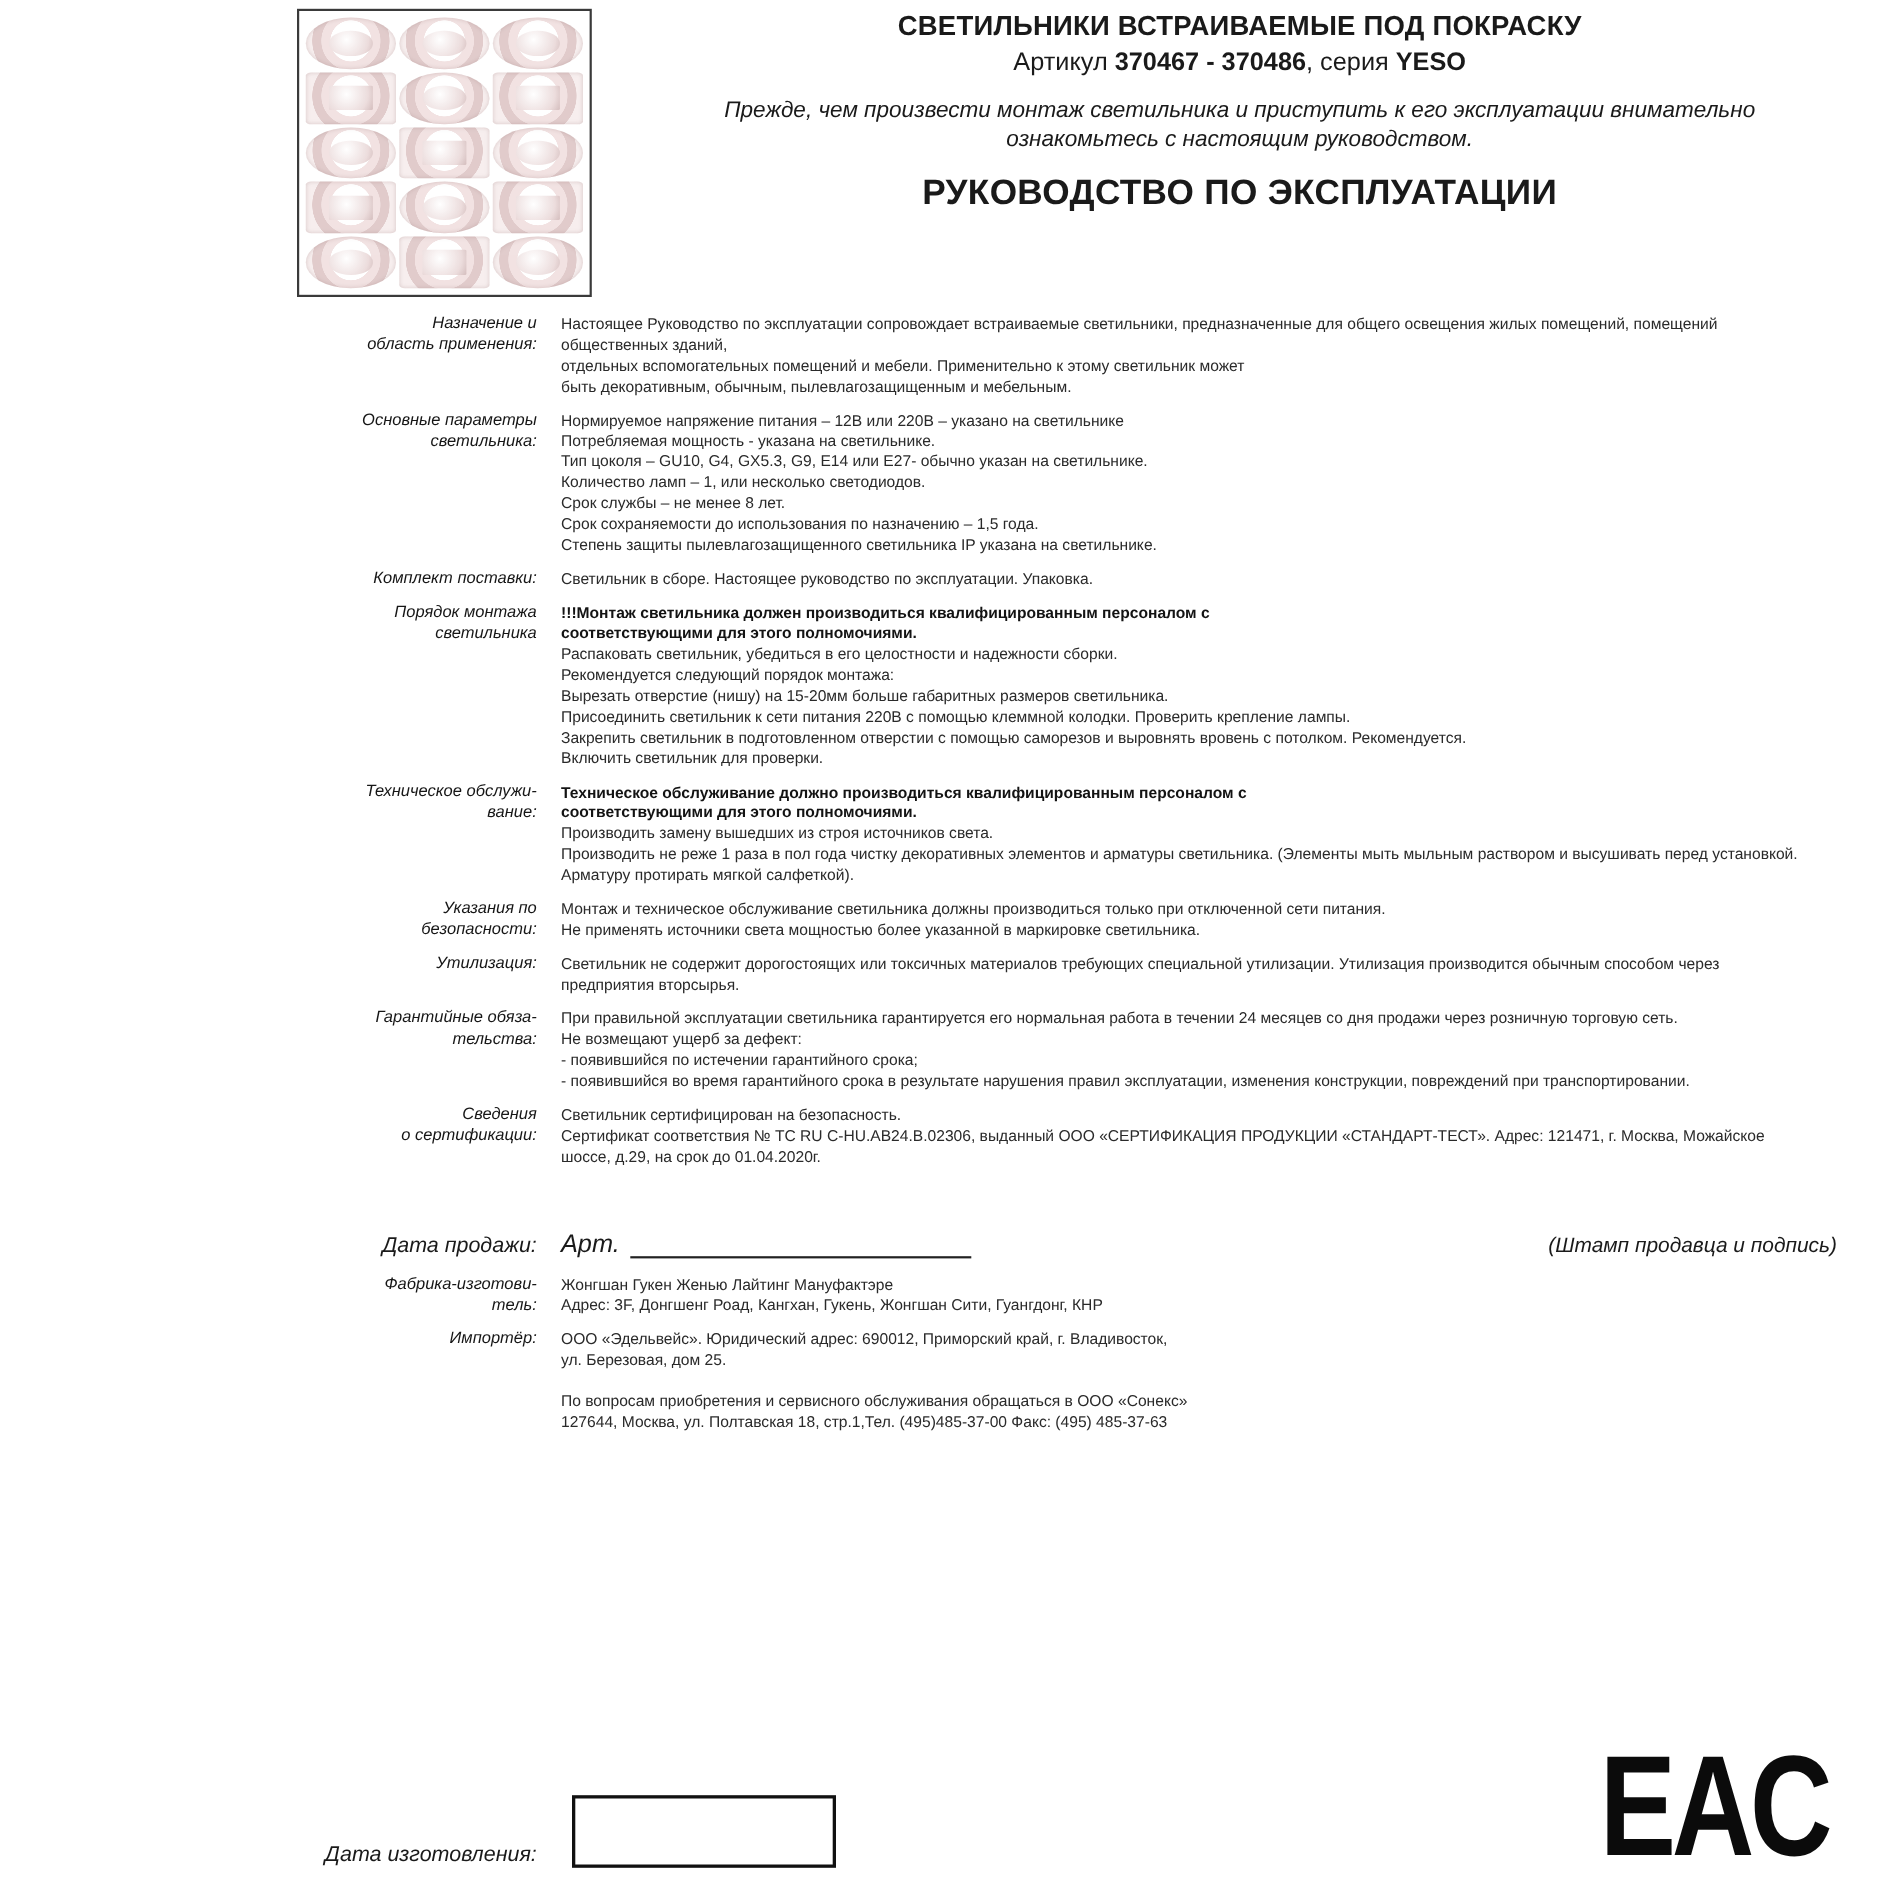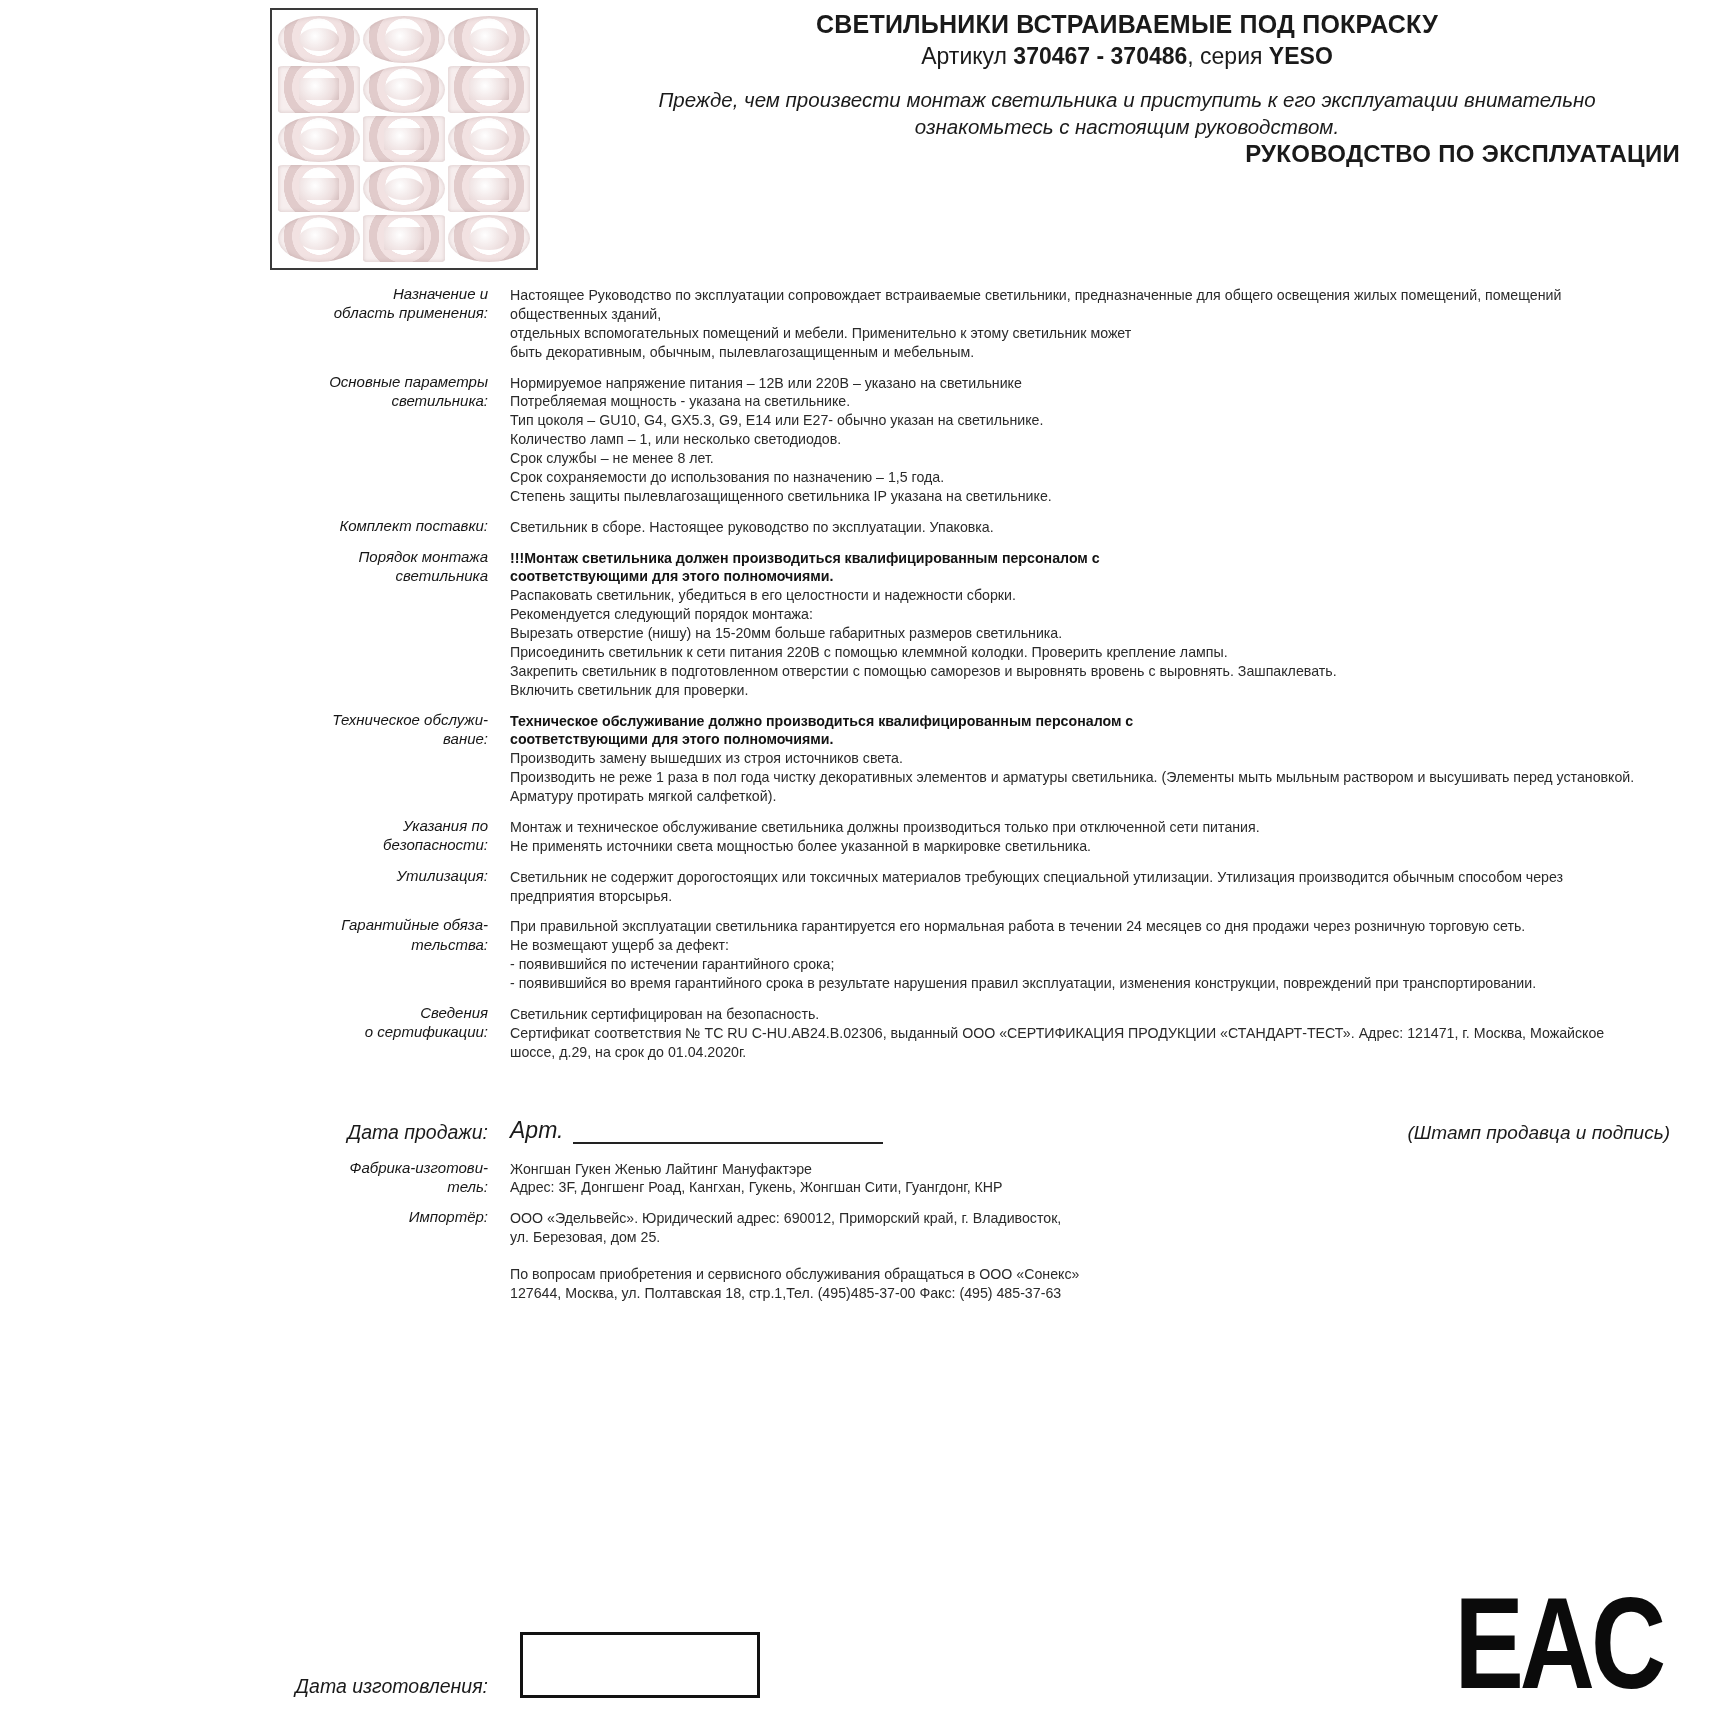--- a/index.html
+++ b/index.html
@@ -86,25 +86,24 @@
     margin-top: 4px;
   }
   .article-line b { font-weight: bold; }
   .preamble {
     font-style: italic;
     font-size: 20.5px;
     line-height: 1.32;
     margin: 14px 26px 0 26px;
   }
   .doc-title {
-    font-size: 24px;
+    font-size: 32px;
     font-weight: bold;
-    margin-top: 0;
+    margin-top: 16px;
     letter-spacing: .3px;
-    text-align: right;
   }
 
   
   .content {
     margin-top: 14px;
     padding: 0 40px 0 40px;
   }
   .row {
     display: flex;
     align-items: flex-start;
@@ -293,21 +292,21 @@
 
     <div class="row">
       <div class="label-col">Порядок монтажа<br>светильника</div>
       <div class="text-col blur">
         <p class="b">!!!Монтаж светильника должен производиться квалифицированным персоналом с</p>
         <p class="b">соответствующими для этого полномочиями.</p>
         <p>Распаковать светильник, убедиться в его целостности и надежности сборки.</p>
         <p>Рекомендуется следующий порядок монтажа:</p>
         <p>Вырезать отверстие (нишу) на 15-20мм больше габаритных размеров светильника.</p>
         <p>Присоединить светильник к сети питания 220В с помощью клеммной колодки. Проверить крепление лампы.</p>
-        <p>Закрепить светильник в подготовленном отверстии с помощью саморезов и выровнять вровень с выровнять. Зашпаклевать.</p>
+        <p>Закрепить светильник в подготовленном отверстии с помощью саморезов и выровнять вровень с потолком. Рекомендуется.</p>
         <p>Включить светильник для проверки.</p>
       </div>
     </div>
 
     <div class="row">
       <div class="label-col">Техническое обслужи-<br>вание:</div>
       <div class="text-col blur">
         <p class="b">Техническое обслуживание должно производиться квалифицированным персоналом с</p>
         <p class="b">соответствующими для этого полномочиями.</p>
         <p>Производить замену вышедших из строя источников света.</p>

